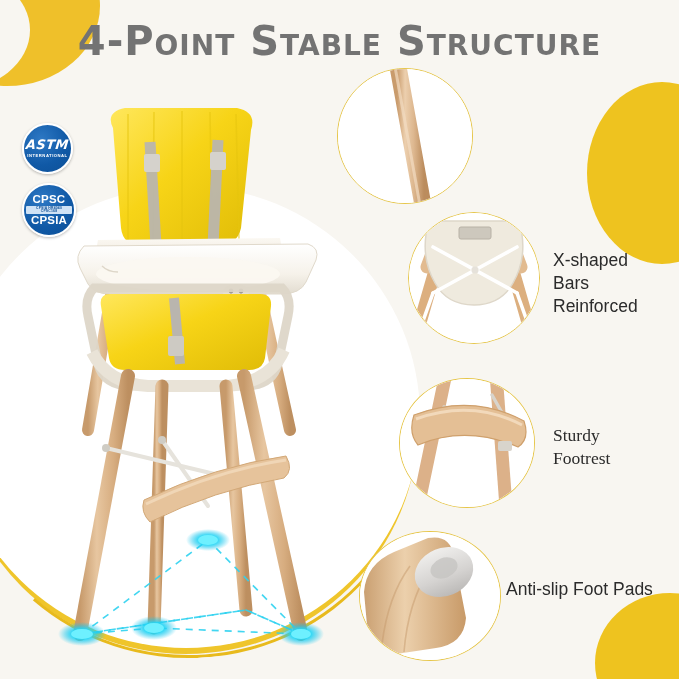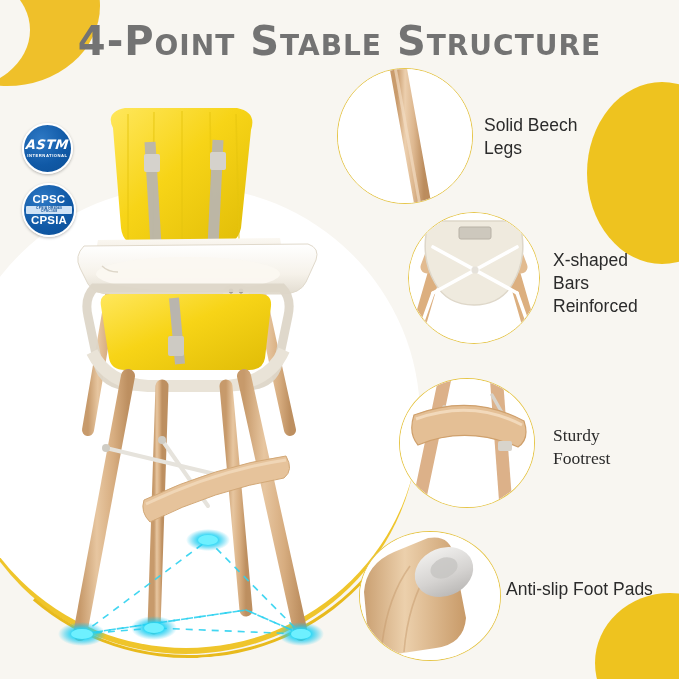--- a/index.html
+++ b/index.html
@@ -269,24 +269,20 @@
         </linearGradient>
       </defs>
       <rect width="140" height="128" fill="#ffffff"></rect>
       <path d="M10 126 L4 60 q2 -28 30 -40 l34 -14 q22 -4 26 18 l12 62 q-2 26 -30 30 Z" fill="url(#padW)"></path>
       <path d="M22 112 q6 -48 28 -78 M44 120 q4 -50 26 -84" stroke="#c69a6c" stroke-width="1.6" fill="none" opacity=".5"></path>
       <ellipse cx="84" cy="40" rx="30" ry="24" fill="url(#capG)" transform="rotate(-22 84 40)"></ellipse>
       <ellipse cx="84" cy="36" rx="14" ry="10" fill="#c6c4c2" transform="rotate(-22 84 36)" opacity=".8"></ellipse>
     </svg>
   </div>
 
-  <div class="label label-legs">
-    <span class="ln">Solid Beech</span>
-    <span class="ln">Legs</span>
-  </div>
 
   <div class="label label-bars">
     <span class="ln">X-shaped</span>
     <span class="ln">Bars</span>
     <span class="ln">Reinforced</span>
   </div>
 
   <div class="label label-foot">
     <span class="ln">Sturdy</span>
     <span class="ln">Footrest</span>

